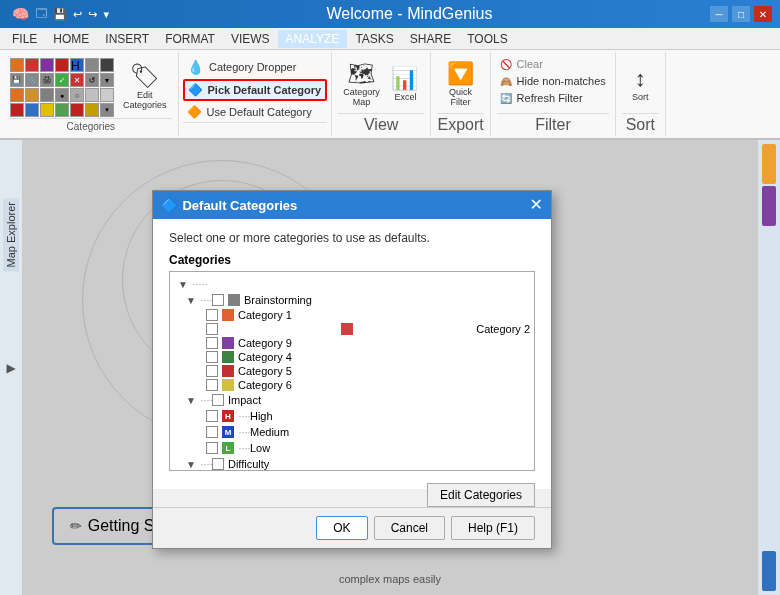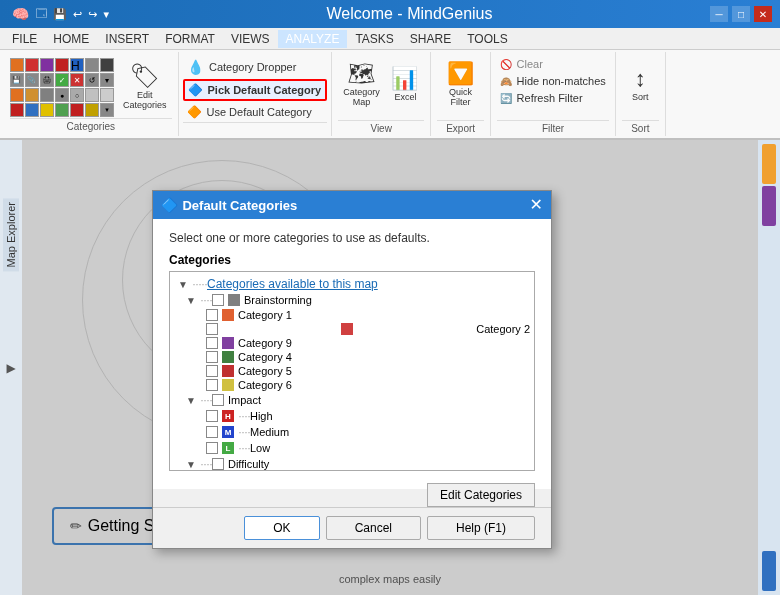--- a/index.html
+++ b/index.html
@@ -26,21 +26,21 @@
     
     .ribbon {
       height: 90px; background: #f8f8f8; border-bottom: 2px solid #c0c0c0;
       display: flex; align-items: stretch; padding: 2px 4px;
     }
     .ribbon-section {
       display: flex; flex-direction: column; align-items: center;
       border-right: 1px solid #ddd; padding: 2px 6px; min-width: 60px;
     }
     .ribbon-section-label {
-      font-size: 10px; color: #555; margin-top: auto; padding-top: 2px;
+      font-size: 16px; color: #555; margin-top: auto; padding-top: 2px;
       border-top: 1px solid #ddd; width: 100%; text-align: center;
     }
     .ribbon-btn {
       display: flex; flex-direction: column; align-items: center;
       padding: 2px 4px; border: 1px solid transparent; cursor: pointer;
       border-radius: 2px; font-size: 10px; color: #333; background: transparent;
     }
     .color-row { display: flex; gap: 1px; }
     .color-swatch { width: 14px; height: 14px; border: 1px solid #999; cursor: pointer; }
 
@@ -134,21 +134,21 @@
       font-size: 12px;
     }
 
     
     .dialog-footer {
       padding: 8px 16px; background: #f0f0f0;
       display: flex; justify-content: flex-end; gap: 6px;
       border-top: 1px solid #ccc; clear: both;
     }
     .dialog-btn {
-      padding: 4px 28px; font-size: 12px; border: 1px solid #aaa;
+      padding: 4px 16px; font-size: 12px; border: 1px solid #aaa;
       background: #f0f0f0; cursor: pointer; border-radius: 2px;
     }
     .dialog-btn.primary { background: white; border: 1px solid #4a90d9; }
 
     
     .highlight-blue { color: #1a6bb5; text-decoration: underline; font-size: 12px; }
 
     
     .dotted { letter-spacing: -1px; color: #aaa; }
 
@@ -345,21 +345,20 @@
         <div class="dialog-body">
           <div class="dialog-instruction">Select one or more categories to use as defaults.</div>
           <div class="dialog-categories-label">Categories</div>
 
           <div class="tree-container">
 
             <div class="tree-item">
               <span class="tree-indent" style="width:4px;"></span>
               <span class="tree-expand">▼</span>
               <span class="dotted">·····</span>
-              <span class="highlight-blue"> Categories available to this map</span>
             </div>
 
             <div class="tree-item" style="padding-left:12px;">
               <span class="tree-expand">▼</span>
               <span class="dotted">····</span>
               <span class="tree-checkbox"></span>
               <span class="tree-color" style="background:#808080;"></span>
               <span class="tree-label">Brainstorming</span>
             </div>
 

